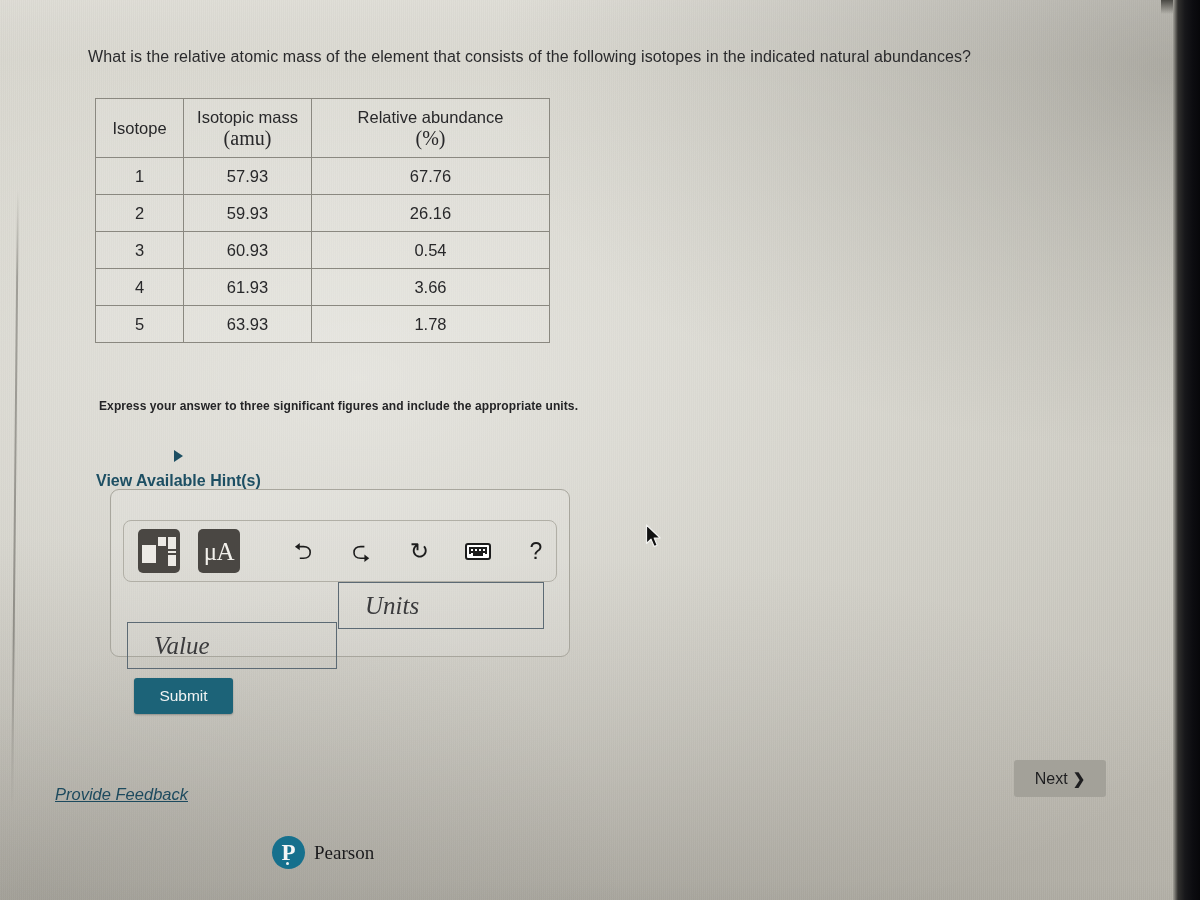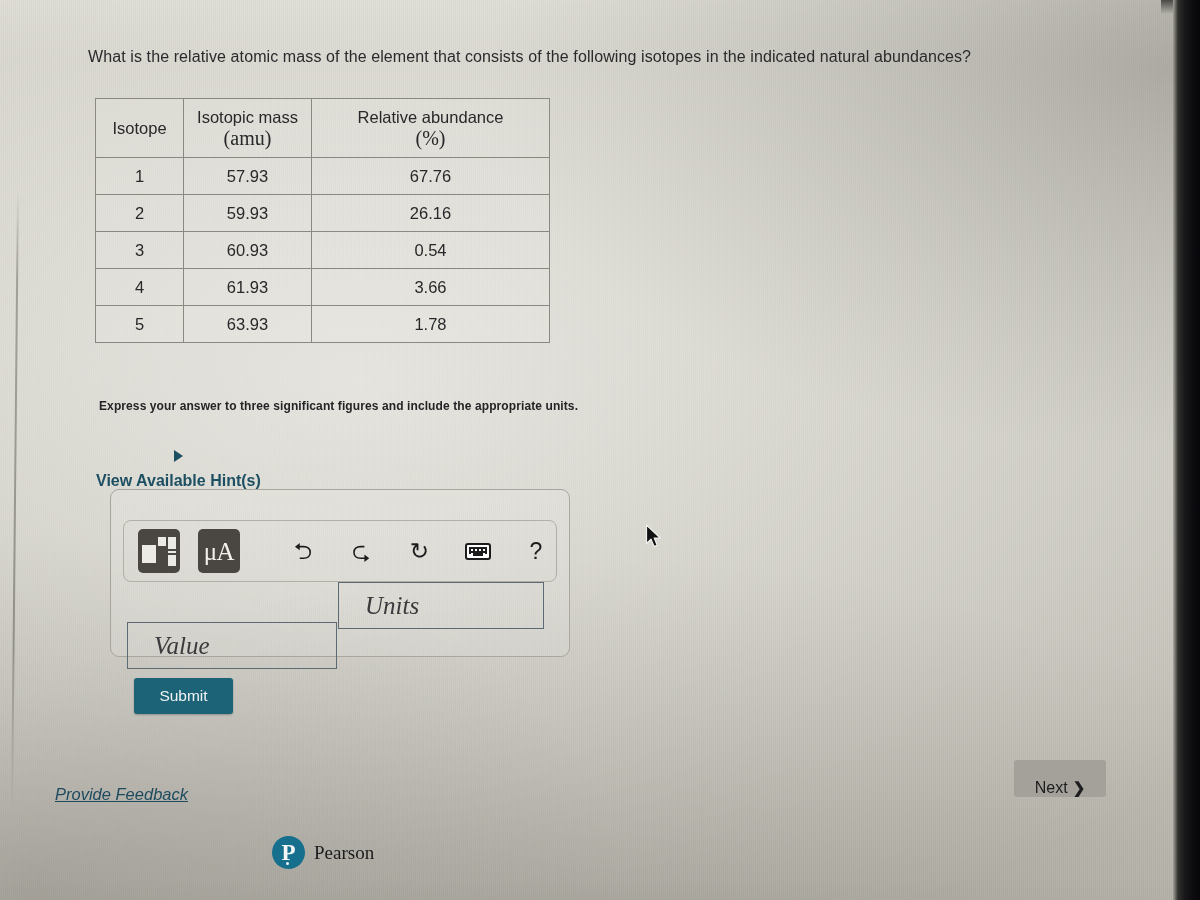--- a/index.html
+++ b/index.html
@@ -308,21 +308,21 @@
     width: 92px;
     height: 37px;
     background: #a3a199;
     border: none;
     border-radius: 3px;
     color: #1e1e20;
     font-family: "Liberation Sans", sans-serif;
     font-size: 16px;
     cursor: pointer;
     display: flex;
-    align-items: flex-end;
+    align-items: center;
     justify-content: center;
     gap: 5px;
   }
   .next-chev { font-size: 15px; font-weight: bold; }
 
   
   .provide-feedback {
     position: absolute;
     left: 55px;
     top: 785px;

